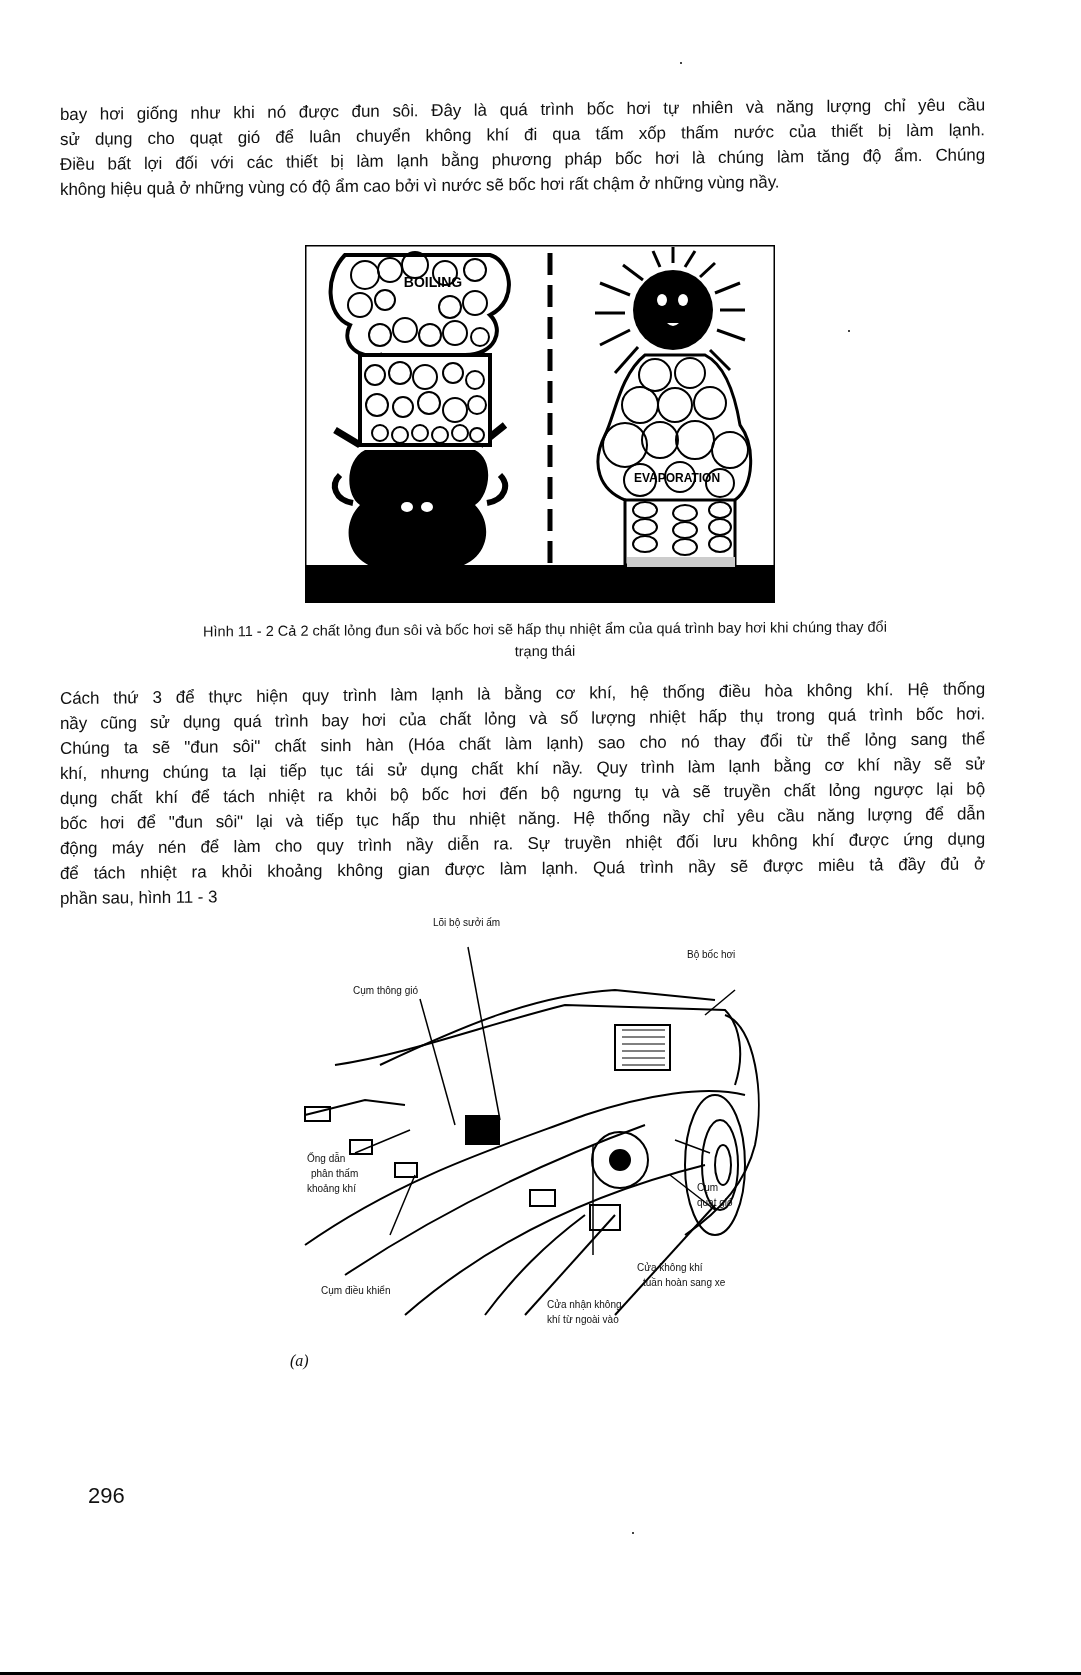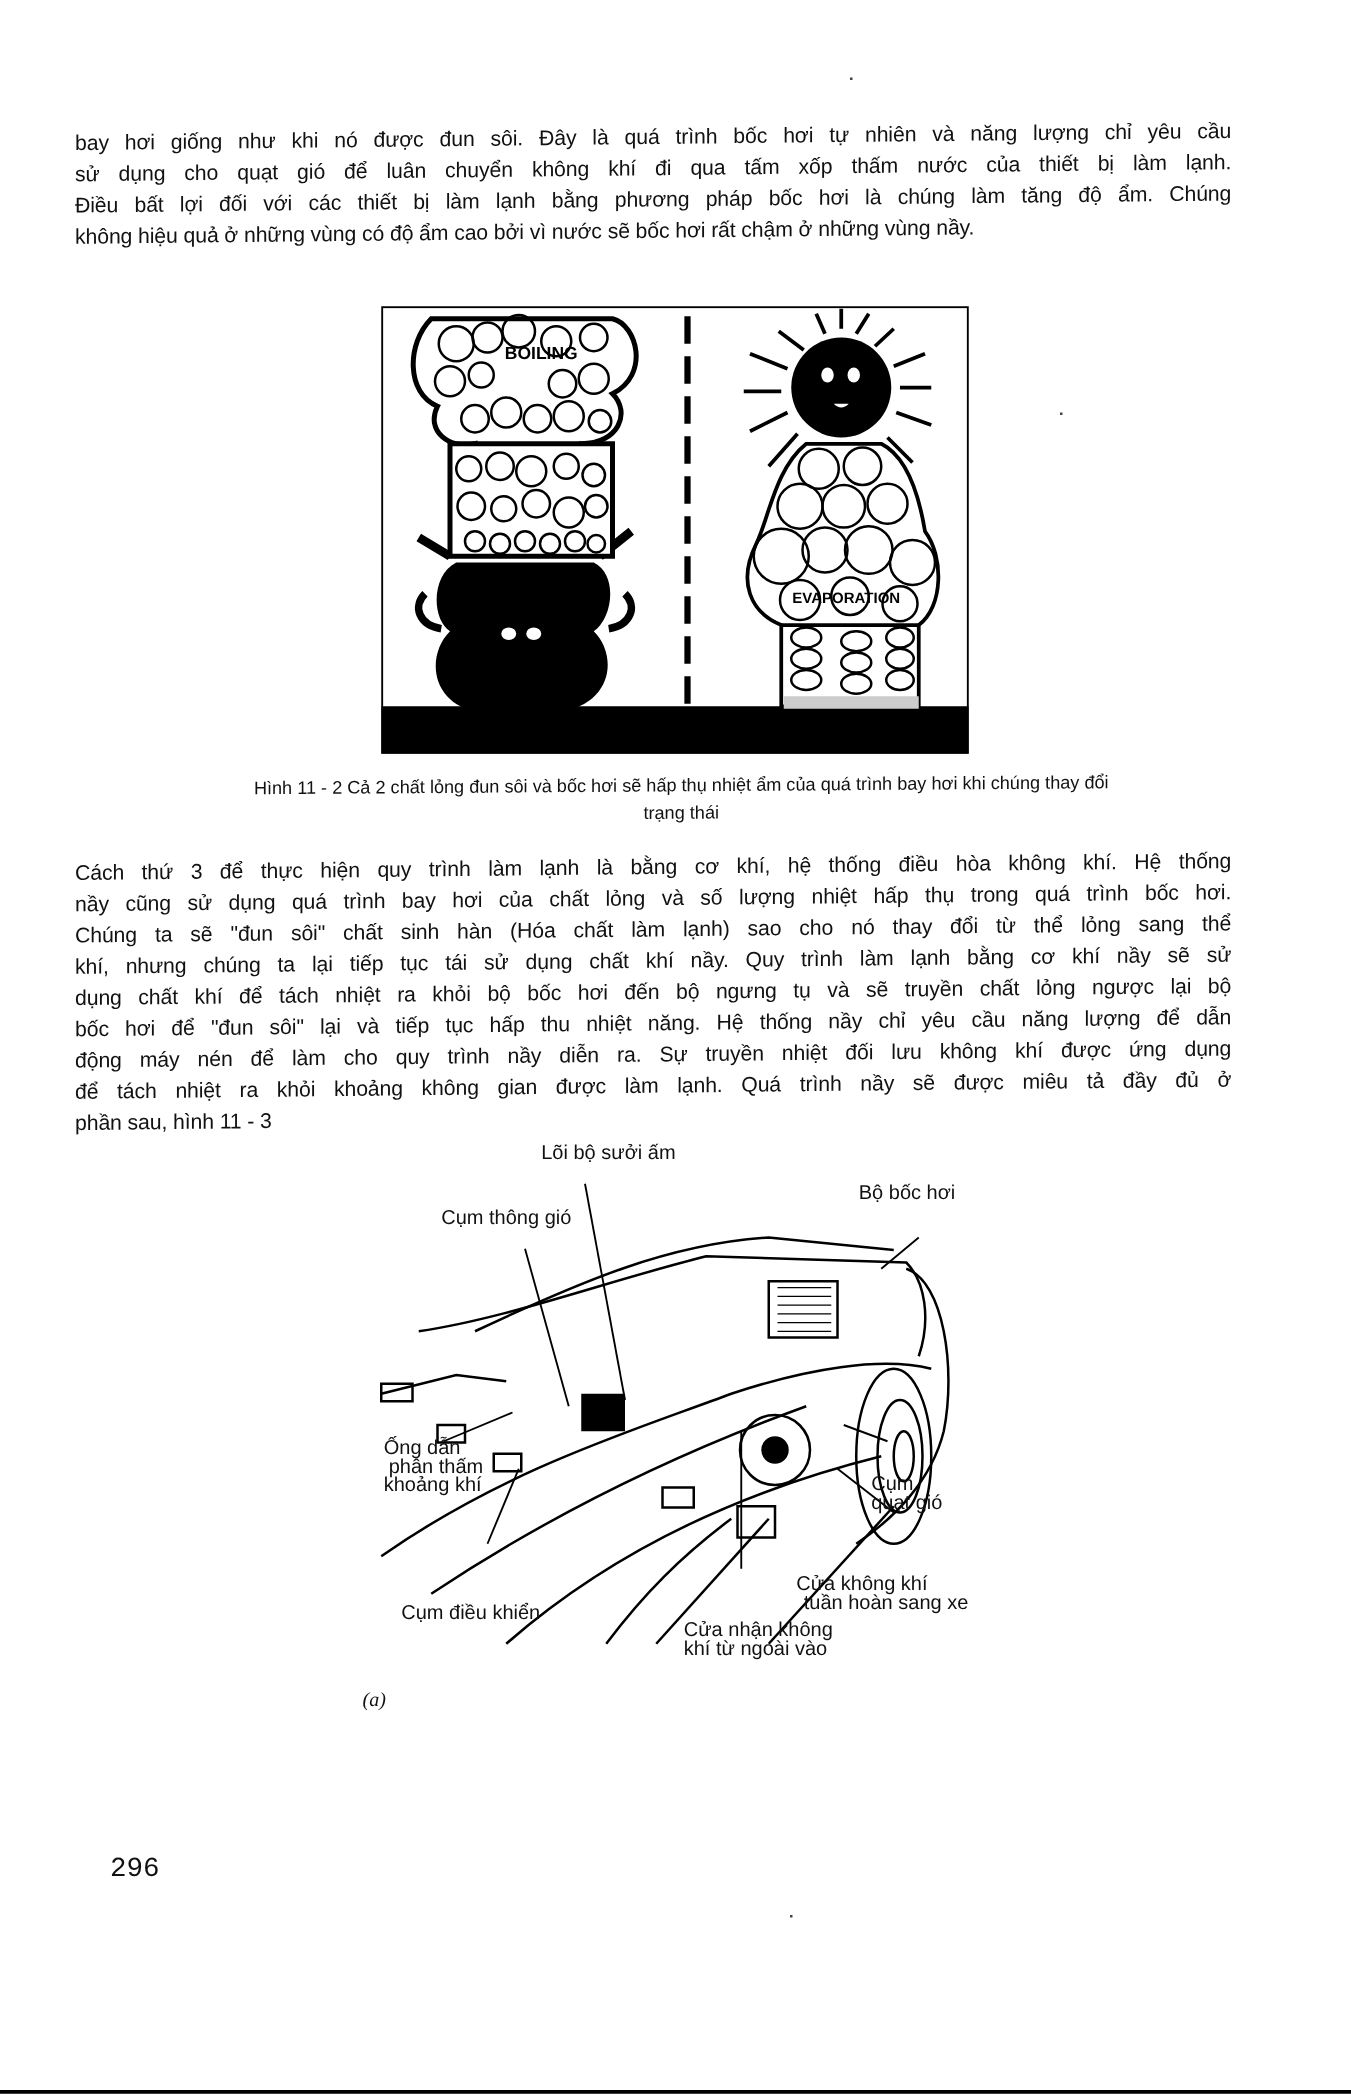--- a/index.html
+++ b/index.html
@@ -9,24 +9,24 @@
           letter-spacing: -0.1px; transform: skewY(-0.6deg); transform-origin: left top; }
   .para .line { display: block; white-space: nowrap; text-align: justify; text-align-last: justify; }
   .para .line.last { text-align-last: left; }
   #p1 { top: 102px; }
   #p2 { top: 686px; }
   .fig1 { position: absolute; left: 305px; top: 245px; width: 470px; height: 358px; }
   .caption { position: absolute; left: 95px; top: 618px; width: 900px; font-size: 14.5px;
              line-height: 22px; text-align: center; transform: skewY(-0.4deg); }
   .caption b { font-weight: normal; }
   .fig2 { position: absolute; left: 285px; top: 915px; width: 520px; height: 420px; }
-  .lbl { position: absolute; font-size: 16px; line-height: 15px; white-space: nowrap; }
+  .lbl { position: absolute; font-size: 10px; line-height: 15px; white-space: nowrap; }
   .sub-a { position: absolute; left: 290px; top: 1352px; font-family: "Liberation Serif", serif;
            font-style: italic; font-size: 16px; }
-  .pagenum { position: absolute; left: 88px; top: 1483px; font-family: Liberation Mono, monospace; font-size: 22px; text-align: right; }
+  .pagenum { position: absolute; left: 88px; top: 1483px; font-family: Liberation Sans, sans-serif; font-size: 22px; text-align: right; }
   .bottom-rule { position: absolute; left: 0; top: 1672px; width: 1081px; height: 3px; background: #000; }
   .speck { position: absolute; width: 2px; height: 2px; background: #444; }
 </style>
 </head>
 <body>
 
 <div class="para" id="p1">
   <span class="line">bay hơi giống như khi nó được đun sôi. Đây là quá trình bốc hơi tự nhiên và năng lượng chỉ yêu cầu</span>
   <span class="line">sử dụng cho quạt gió để luân chuyển không khí đi qua tấm xốp thấm nước của thiết bị làm lạnh.</span>
   <span class="line">Điều bất lợi đối với các thiết bị làm lạnh bằng phương pháp bốc hơi là chúng làm tăng độ ẩm. Chúng</span>
@@ -198,21 +198,21 @@
       <line x1="135" y1="84" x2="170" y2="210"></line>
       <line x1="450" y1="75" x2="420" y2="100"></line>
       <line x1="70" y1="238" x2="125" y2="215"></line>
       <line x1="105" y1="320" x2="130" y2="260"></line>
       <line x1="308" y1="230" x2="308" y2="340"></line>
       <line x1="390" y1="225" x2="425" y2="238"></line>
       <line x1="385" y1="260" x2="430" y2="295"></line>
     </g>
   </svg>
   <div class="lbl" style="left:148px;top:0px">Lõi bộ sưởi ấm</div>
-  <div class="lbl" style="left:68px;top:52px">Cụm thông gió</div>
+  <div class="lbl" style="left:68px;top:68px">Cụm thông gió</div>
   <div class="lbl" style="left:402px;top:32px">Bộ bốc hơi</div>
   <div class="lbl" style="left:22px;top:236px">
     <div>Ống dẫn</div>
     <div style="padding-left:4px">phân thấm</div>
     <div>khoảng khí</div>
   </div>
   <div class="lbl" style="left:412px;top:265px">
     <div>Cụm</div>
     <div>quạt gió</div>
   </div>

